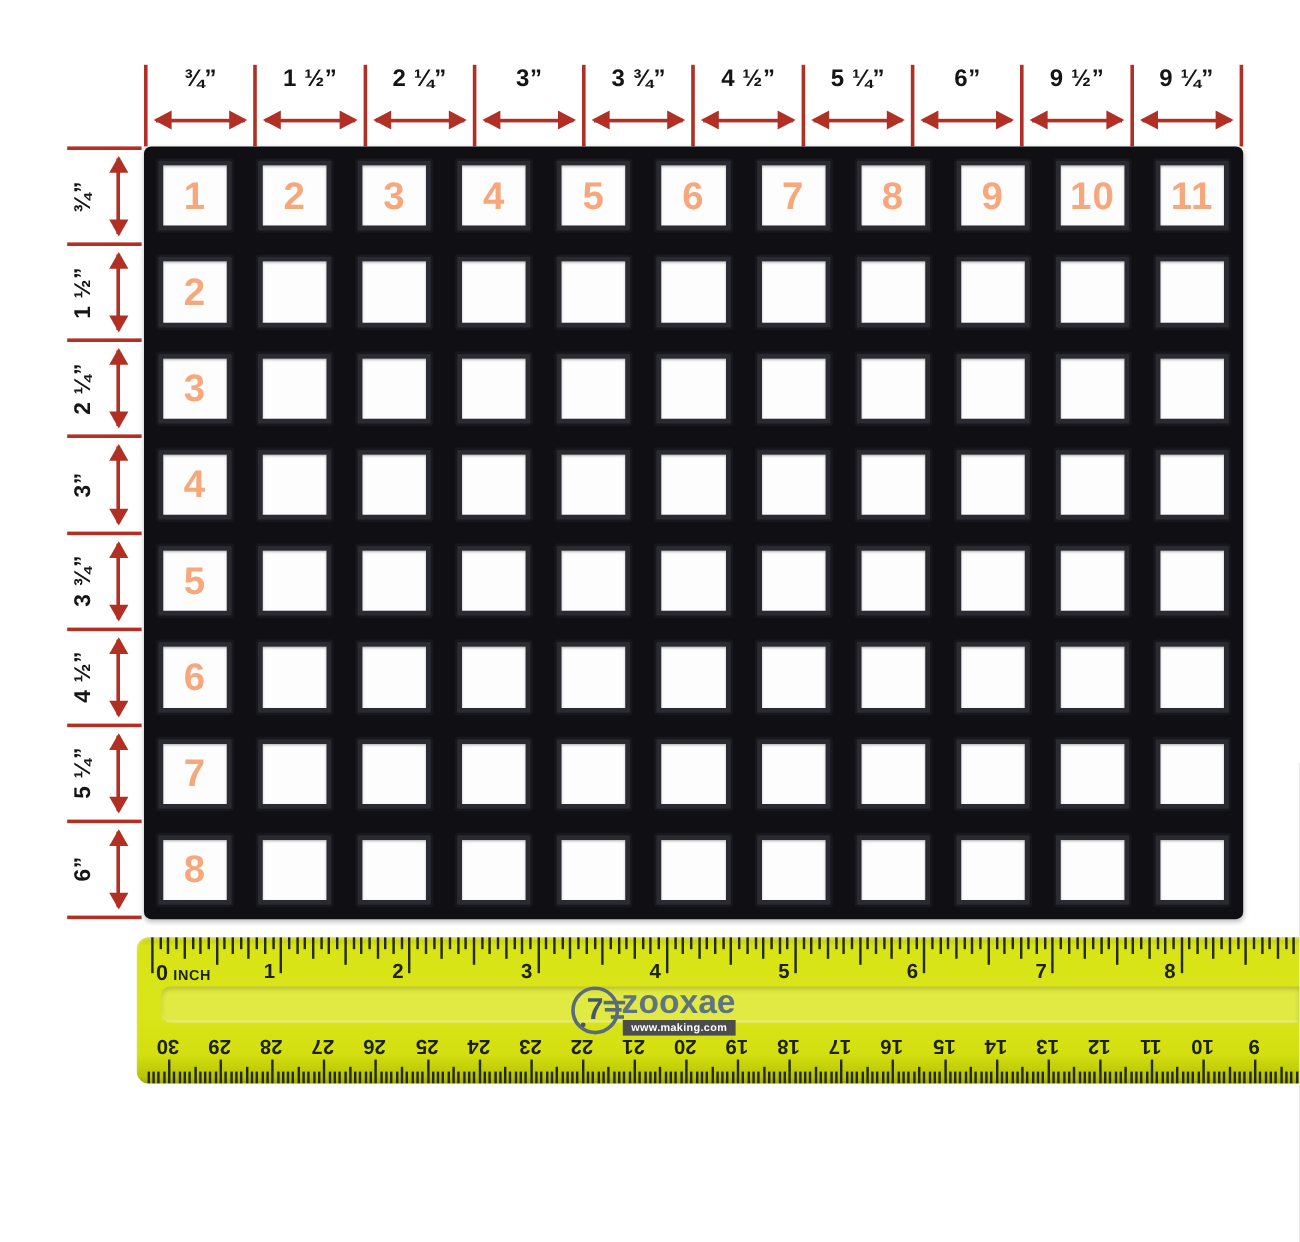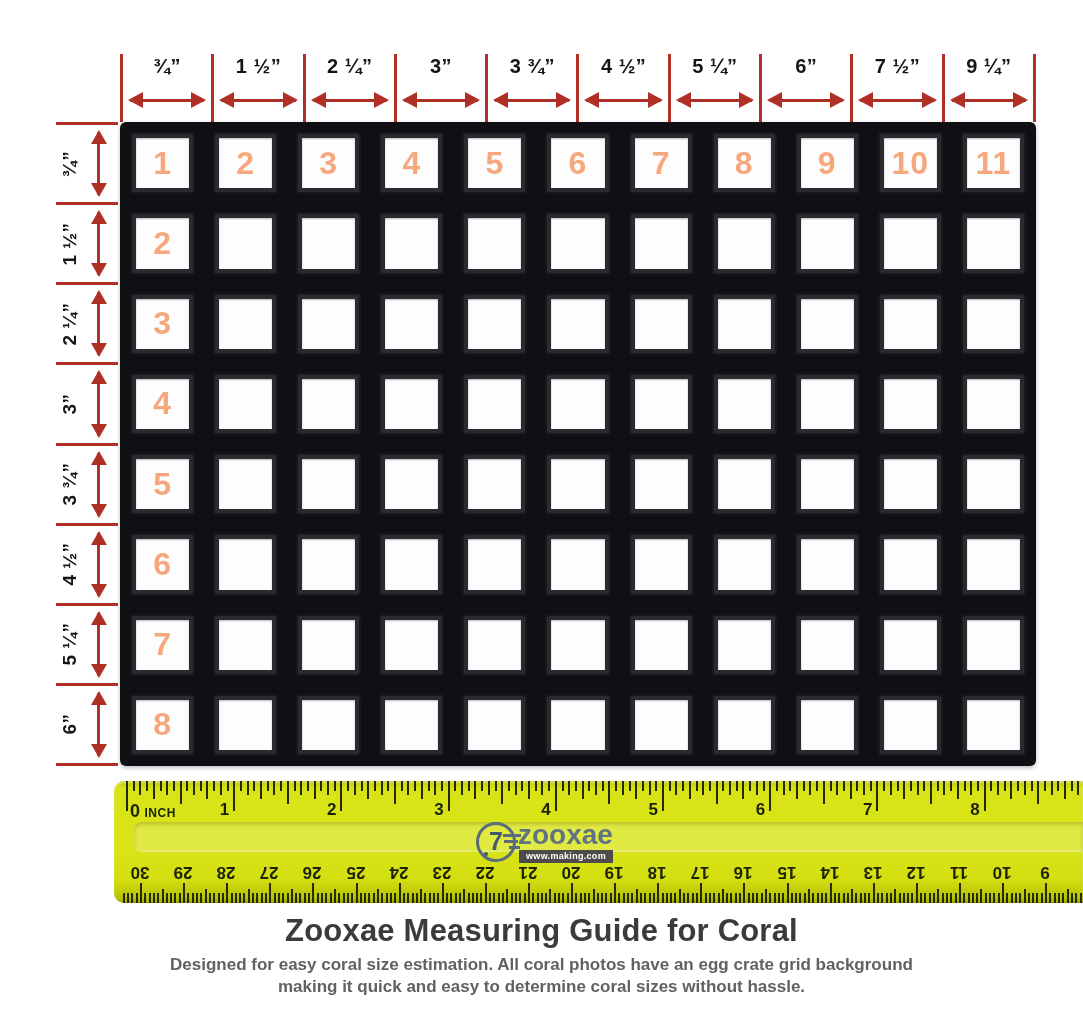--- a/index.html
+++ b/index.html
@@ -114,21 +114,21 @@
       </div>
       <div class="tseg">
         <div class="mlabel">5 ¼”</div>
         <div class="harrow"></div>
       </div>
       <div class="tseg">
         <div class="mlabel">6”</div>
         <div class="harrow"></div>
       </div>
       <div class="tseg">
-        <div class="mlabel">7 ½”</div>
+        <div class="mlabel">9 ½”</div>
         <div class="harrow"></div>
       </div>
       <div class="tseg">
         <div class="mlabel">9 ¼”</div>
         <div class="harrow"></div>
       </div>
     </div>
 
   <div class="left-band">
       <div class="lseg">
@@ -701,19 +701,14 @@
       <span class="cm-num" style="left: 659.5px;">15</span>
       <span class="cm-num" style="left: 702.6px;">14</span>
       <span class="cm-num" style="left: 745.7px;">13</span>
       <span class="cm-num" style="left: 788.8px;">12</span>
       <span class="cm-num" style="left: 831.9px;">11</span>
       <span class="cm-num" style="left: 875px;">10</span>
       <span class="cm-num" style="left: 918.1px;">9</span>
       <span class="cm-num" style="left: 961.2px;">8</span>
     </div>
 
-  <div class="title">Zooxae Measuring Guide for Coral</div>
-  <div class="subtitle">
-    <div>Designed for easy coral size estimation. All coral photos have an egg crate grid background</div>
-    <div>making it quick and easy to determine coral sizes without hassle.</div>
-  </div>
 
 </div>
 
 </body></html>

